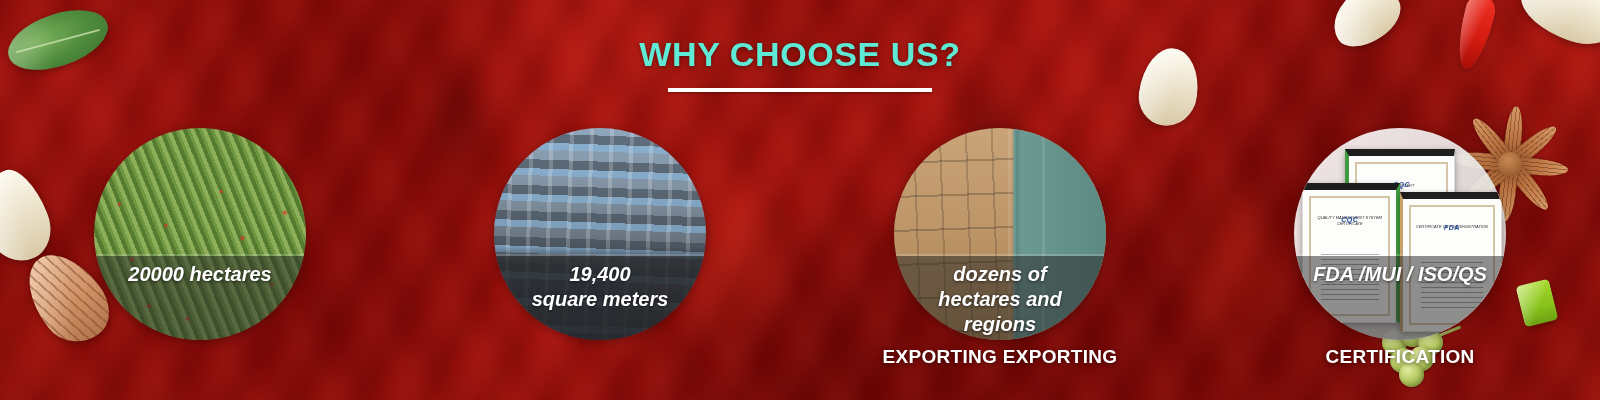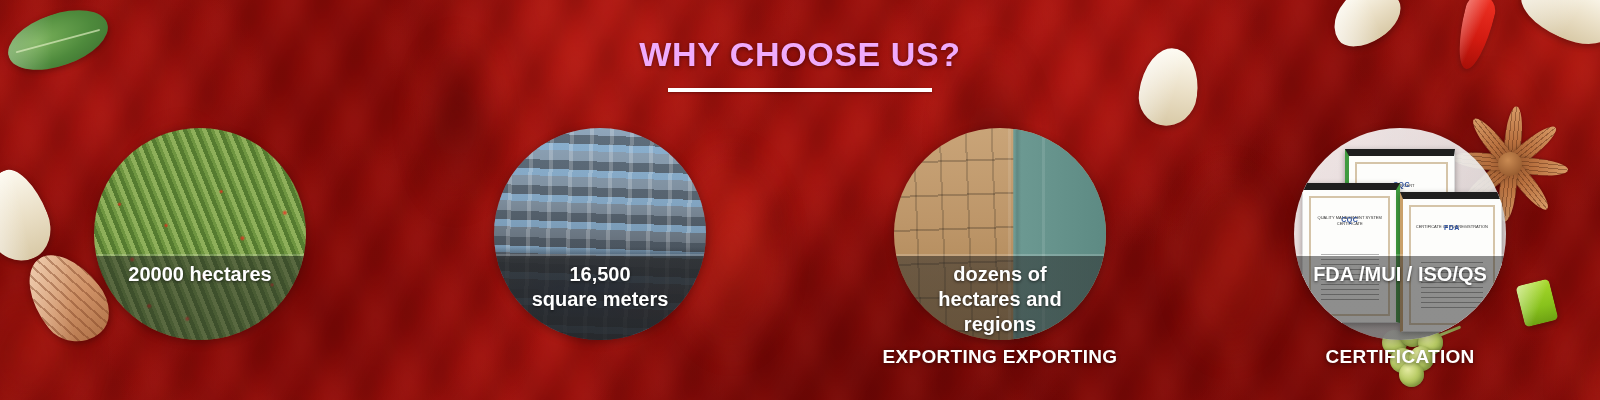--- a/index.html
+++ b/index.html
@@ -63,21 +63,21 @@
   .bg-vignette {
     background:radial-gradient(ellipse 120% 110% at 50% 45%, rgba(0,0,0,0) 45%, rgba(0,0,0,.28) 100%);
   }
 
   
   #title-block {
     position:absolute; left:0; right:0; top:34px;
     text-align:center; z-index:6;
   }
   #page-title {
-    color:#f0abfc;
+    color:#5eead4;
     font-size:34px;
     font-weight:bold;
     letter-spacing:.6px;
     line-height:40px;
     text-shadow:0 1px 4px rgba(0,0,0,.45);
     white-space:nowrap;
   }
   #title-underline {
     width:264px; height:4px;
     background:#ffffff;
@@ -89,21 +89,21 @@
   #features {
     position:absolute;
     left:0; top:128px; width:1600px; height:260px;
     display:flex; z-index:5;
   }
   .feature { flex:1 1 0; position:relative; }
 
   .circle-wrap {
     position:absolute; left:50%; top:0;
     transform:translateX(-50%);
-    width:212px; height:212px;
+    width:212px; height:212px;font-style:italic;
   }
   .circle {
     position:absolute; inset:0;
     border-radius:50%;
     overflow:hidden;
     box-shadow:0 2px 10px rgba(0,0,0,.3);
   }
   .circle .photo { position:absolute; inset:0; }
 
   .stat-band {
@@ -416,21 +416,21 @@
           </div>
         </div>
       </div>
     </div>
 
     <div class="feature">
       <div class="circle-wrap">
         <div class="circle">
           <div class="photo photo-warehouse"></div>
           <div class="stat-band">
-            <div class="stat-text">16,500
+            <div class="stat-text">19,400
 square meters</div>
           </div>
         </div>
       </div>
     </div>
 
     <div class="feature">
       <div class="circle-wrap">
         <div class="circle">
           <div class="photo photo-container"></div>

